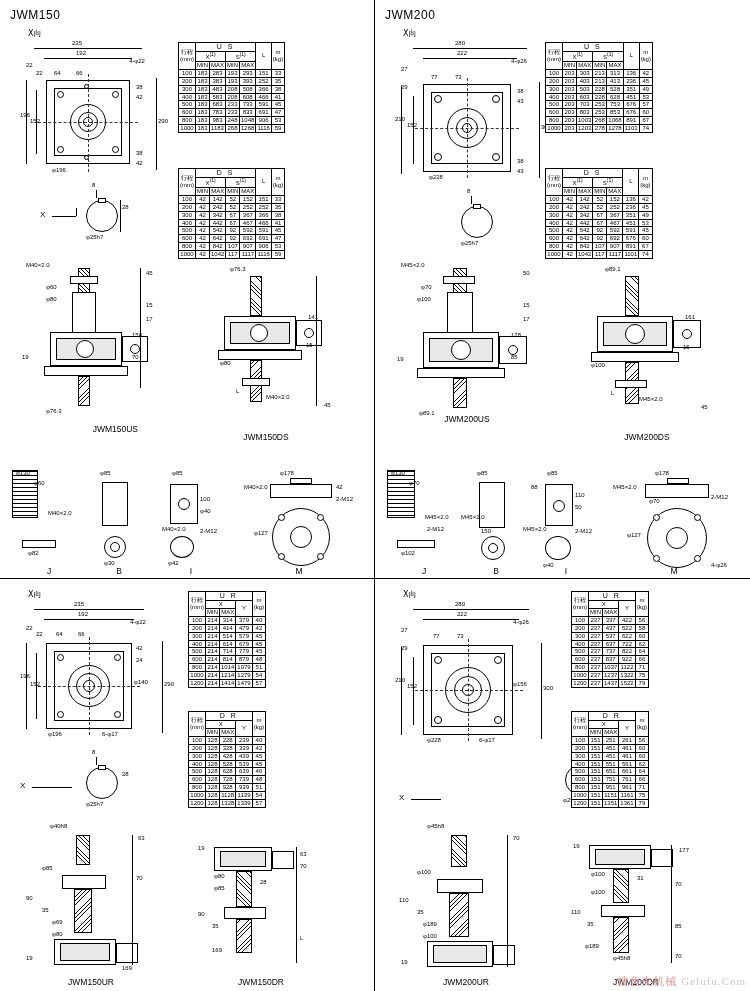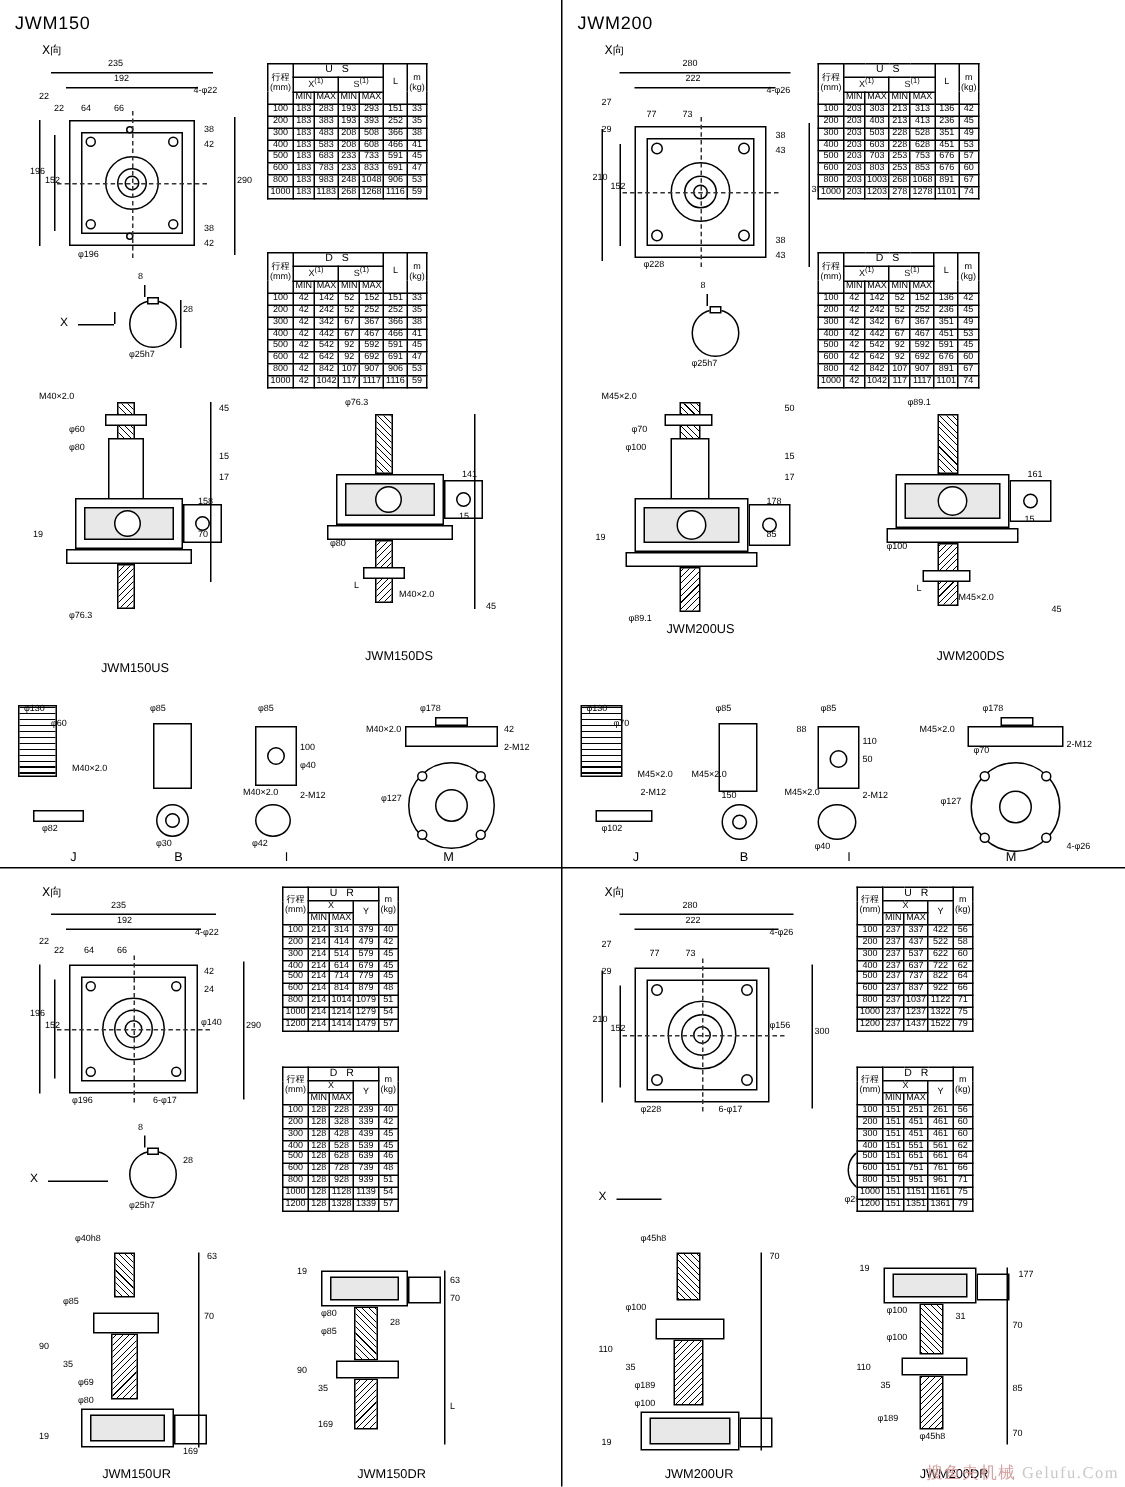--- a/index.html
+++ b/index.html
@@ -196,21 +196,21 @@
       <div class="rect2" style="left:46px;top:116px;width:28px;height:8px;"></div>
       <div class="lbl-xs" style="position:absolute;left:112px;top:52px;">141</div>
       <div class="lbl-xs" style="position:absolute;left:110px;top:80px;">15</div>
       <div class="lbl-xs" style="position:absolute;left:24px;top:98px;">φ80</div>
       <div class="lbl-xs" style="position:absolute;left:40px;top:126px;">L</div>
       <div class="lbl-xs" style="position:absolute;left:70px;top:132px;">M40×2.0</div>
       <div class="lbl-xs" style="position:absolute;left:128px;top:140px;">45</div>
       <div class="dimlinev" style="left:120px;top:14px;height:130px;"></div>
     </div>
 
-    <div class="cap" style="position:absolute;left:42px;top:440px;width:96px;">JWM150US</div>
+    <div class="cap" style="position:absolute;left:42px;top:424px;width:96px;text-align:right;">JWM150US</div>
     <div class="cap" style="position:absolute;left:218px;top:432px;width:96px;">JWM150DS</div>
 
     <div class="dw" style="left:12px;top:470px;width:80px;height:100px;">
       <div class="lbl-xs" style="position:absolute;left:4px;top:0px;">φ130</div>
       <div class="lbl-xs" style="position:absolute;left:22px;top:10px;">φ60</div>
       <div class="bellows" style="left:14px;top:22px;width:26px;height:48px;"></div>
       <div class="rect2" style="left:10px;top:70px;width:34px;height:8px;"></div>
       <div class="lbl-xs" style="position:absolute;left:36px;top:40px;">M40×2.0</div>
       <div class="lbl-xs" style="position:absolute;left:16px;top:80px;">φ82</div>
     </div>

